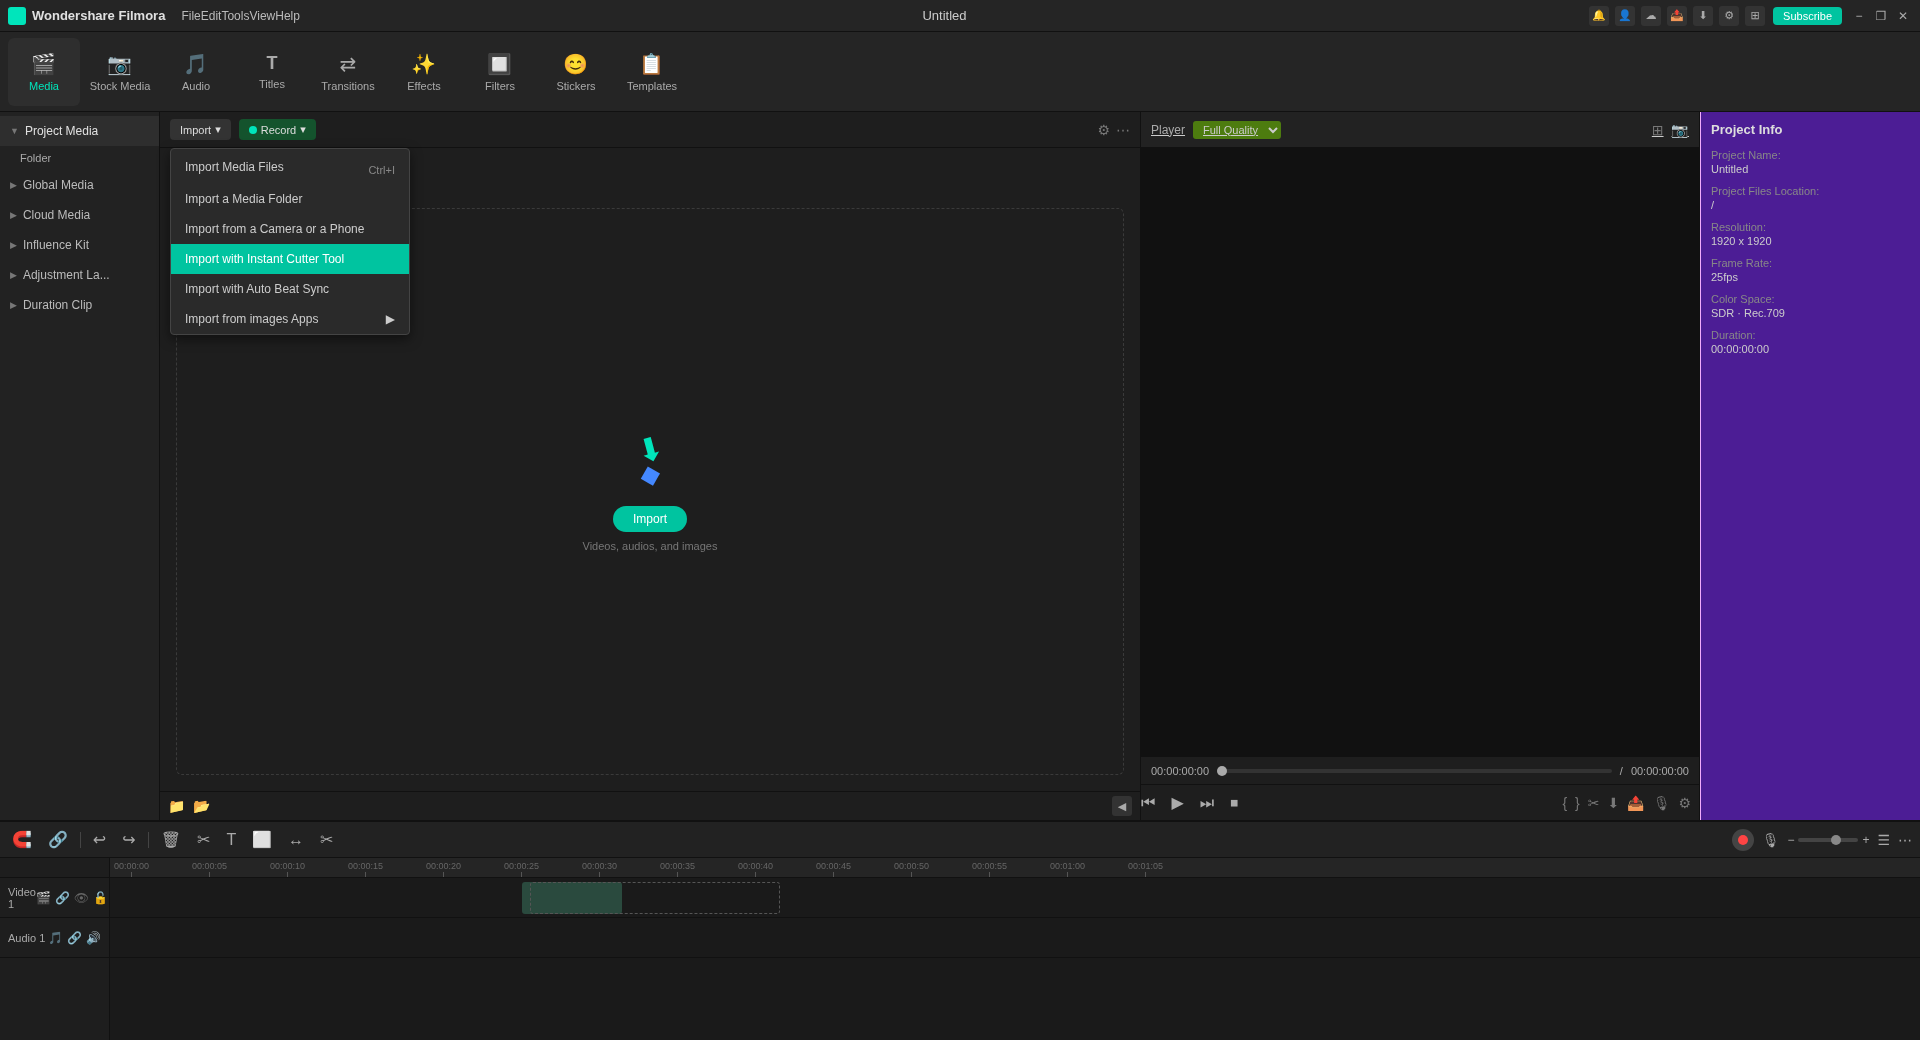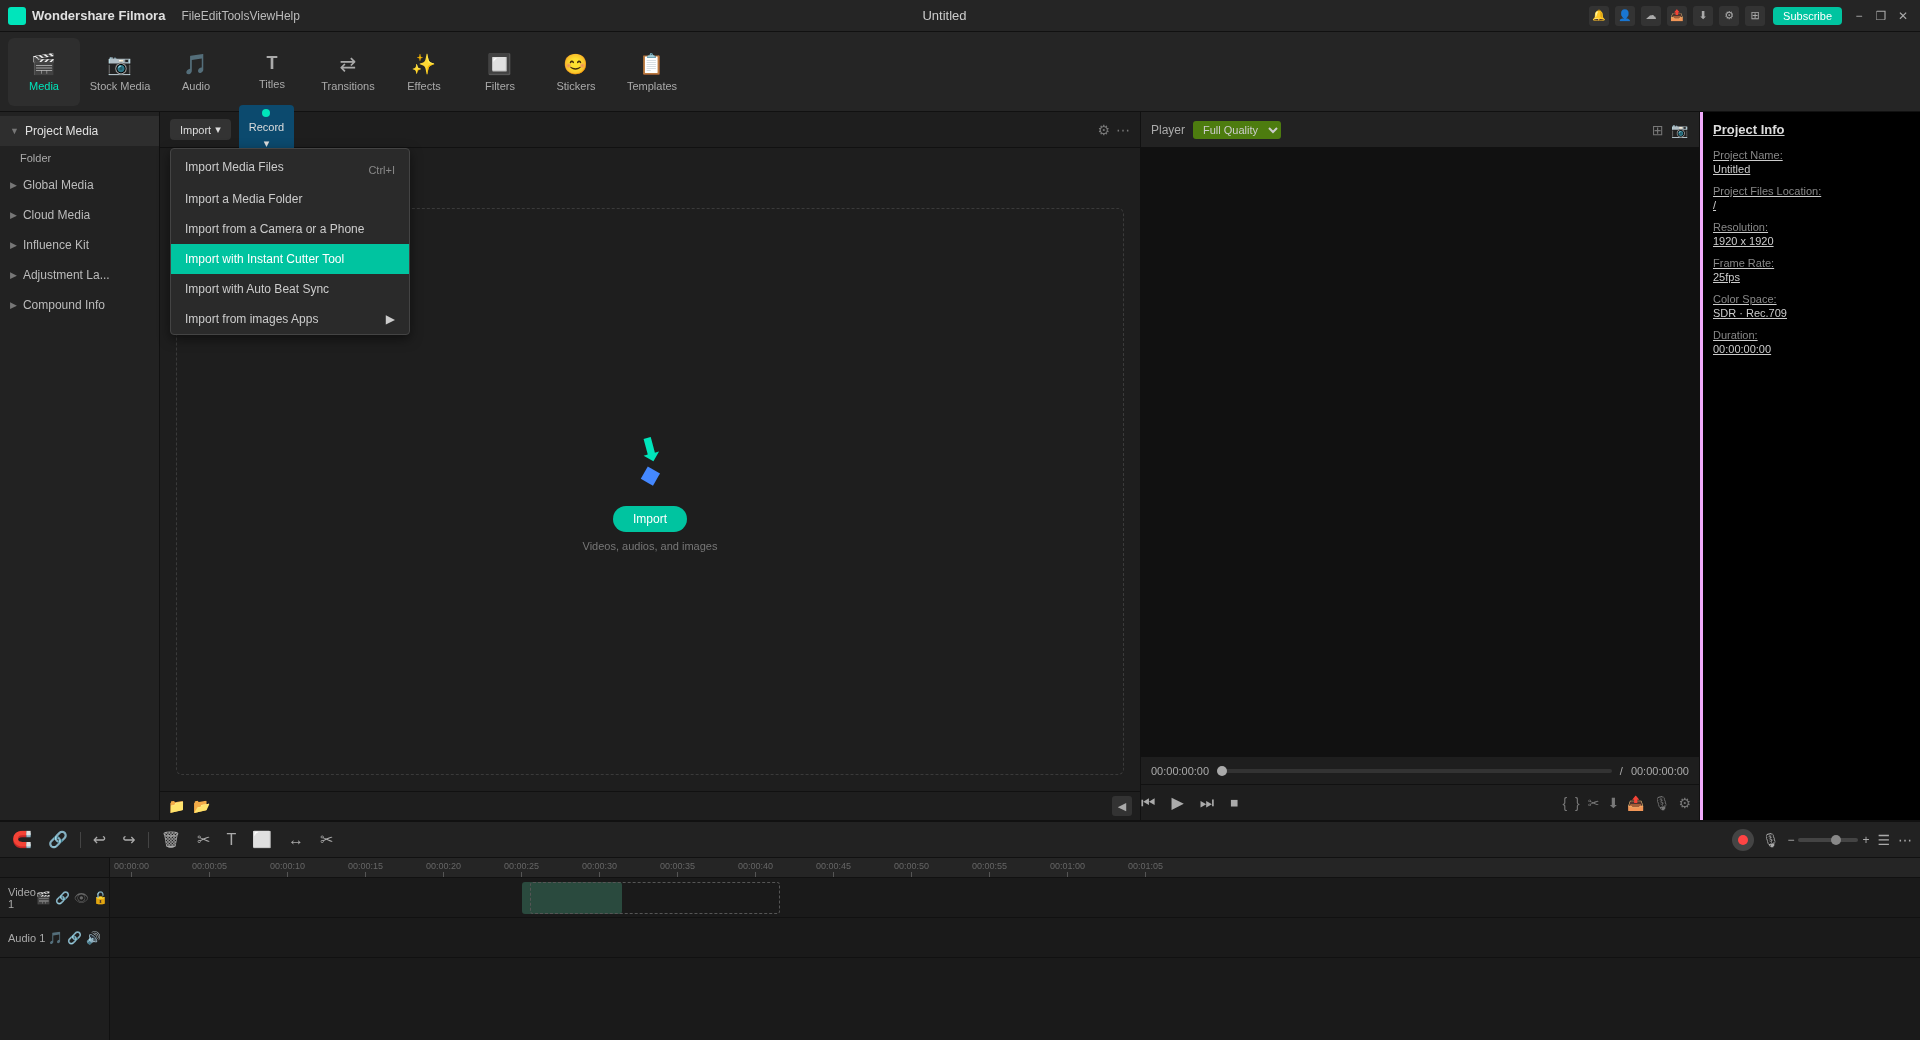--- a/index.html
+++ b/index.html
@@ -109,31 +109,30 @@
       border: none;
       border-radius: 4px;
       padding: 4px 10px;
       font-size: 11px;
       cursor: pointer;
       display: flex;
       align-items: center;
       gap: 4px;
     }
     .record-btn {
-      background: #0c4a6e;
+      background: #14532d;
       color: #ddd;
       border: none;
       border-radius: 4px;
       padding: 4px 10px;
       font-size: 11px;
       cursor: pointer;
       display: flex;
       align-items: center;
       gap: 4px;
-      flex-direction: column;
     }
     .record-btn-dot { width: 8px; height: 8px; background: #00e5bb; border-radius: 50%; display: inline-block; }
     .media-toolbar-right { margin-left: auto; display: flex; gap: 6px; }
     .media-toolbar-right span { color: #777; font-size: 14px; cursor: pointer; }
 
     
     #import-dropdown {
       position: absolute;
       top: 36px;
       left: 10px;
@@ -209,20 +208,21 @@
       flex-direction: column;
     }
     #player-header {
       height: 36px;
       display: flex;
       align-items: center;
       padding: 0 10px;
       gap: 8px;
       border-bottom: 1px solid #111;
       background: #222;
+      text-decoration: underline;
     }
     .player-tab { color: #aaa; font-size: 12px; }
     .quality-select { background: #4d7c0f; color: #ccc; border: none; border-radius: 3px; padding: 2px 6px; font-size: 11px; cursor: pointer; }
     .player-header-icons { margin-left: auto; display: flex; gap: 8px; color: #777; font-size: 14px; }
     #player-canvas {
       flex: 1;
       background: #111;
     }
     #player-timeline {
       height: 28px;
@@ -245,24 +245,23 @@
       gap: 16px;
       border-top: 1px solid #111;
     }
     .ctrl-btn { color: #aaa; font-size: 16px; cursor: pointer; background: none; border: none; }
     .player-right-controls { margin-left: auto; display: flex; gap: 8px; padding-right: 8px; }
     .player-right-controls span { color: #777; font-size: 14px; cursor: pointer; }
 
     
     #project-info {
       width: 220px;
-      background: #000000;
+      background: #4c1d95;
       padding: 10px;
-      border-left: 3px solid #f0abfc;
-      text-decoration: underline;
+      border-left: 1px solid #f0abfc;
     }
     #project-info h3 { color: #ddd; font-size: 13px; margin-bottom: 12px; }
     .info-row { margin-bottom: 10px; }
     .info-label { color: #888; font-size: 11px; margin-bottom: 2px; }
     .info-value { color: #ccc; font-size: 11px; }
 
     
     #timeline-area {
       height: 220px;
       background: #1a1a1a;
@@ -452,21 +451,21 @@
     <div class="panel-section">
       <span class="arrow">▶</span>
       <span>Influence Kit</span>
     </div>
     <div class="panel-section">
       <span class="arrow">▶</span>
       <span>Adjustment La...</span>
     </div>
     <div class="panel-section">
       <span class="arrow">▶</span>
-      <span>Compound Info</span>
+      <span>Duration Clip</span>
     </div>
   </div>
 
   <div id="media-panel">
     <div id="media-toolbar">
       <button class="import-btn">
         <span>Import</span>
         <span>▾</span>
       </button>
       <button class="record-btn">

